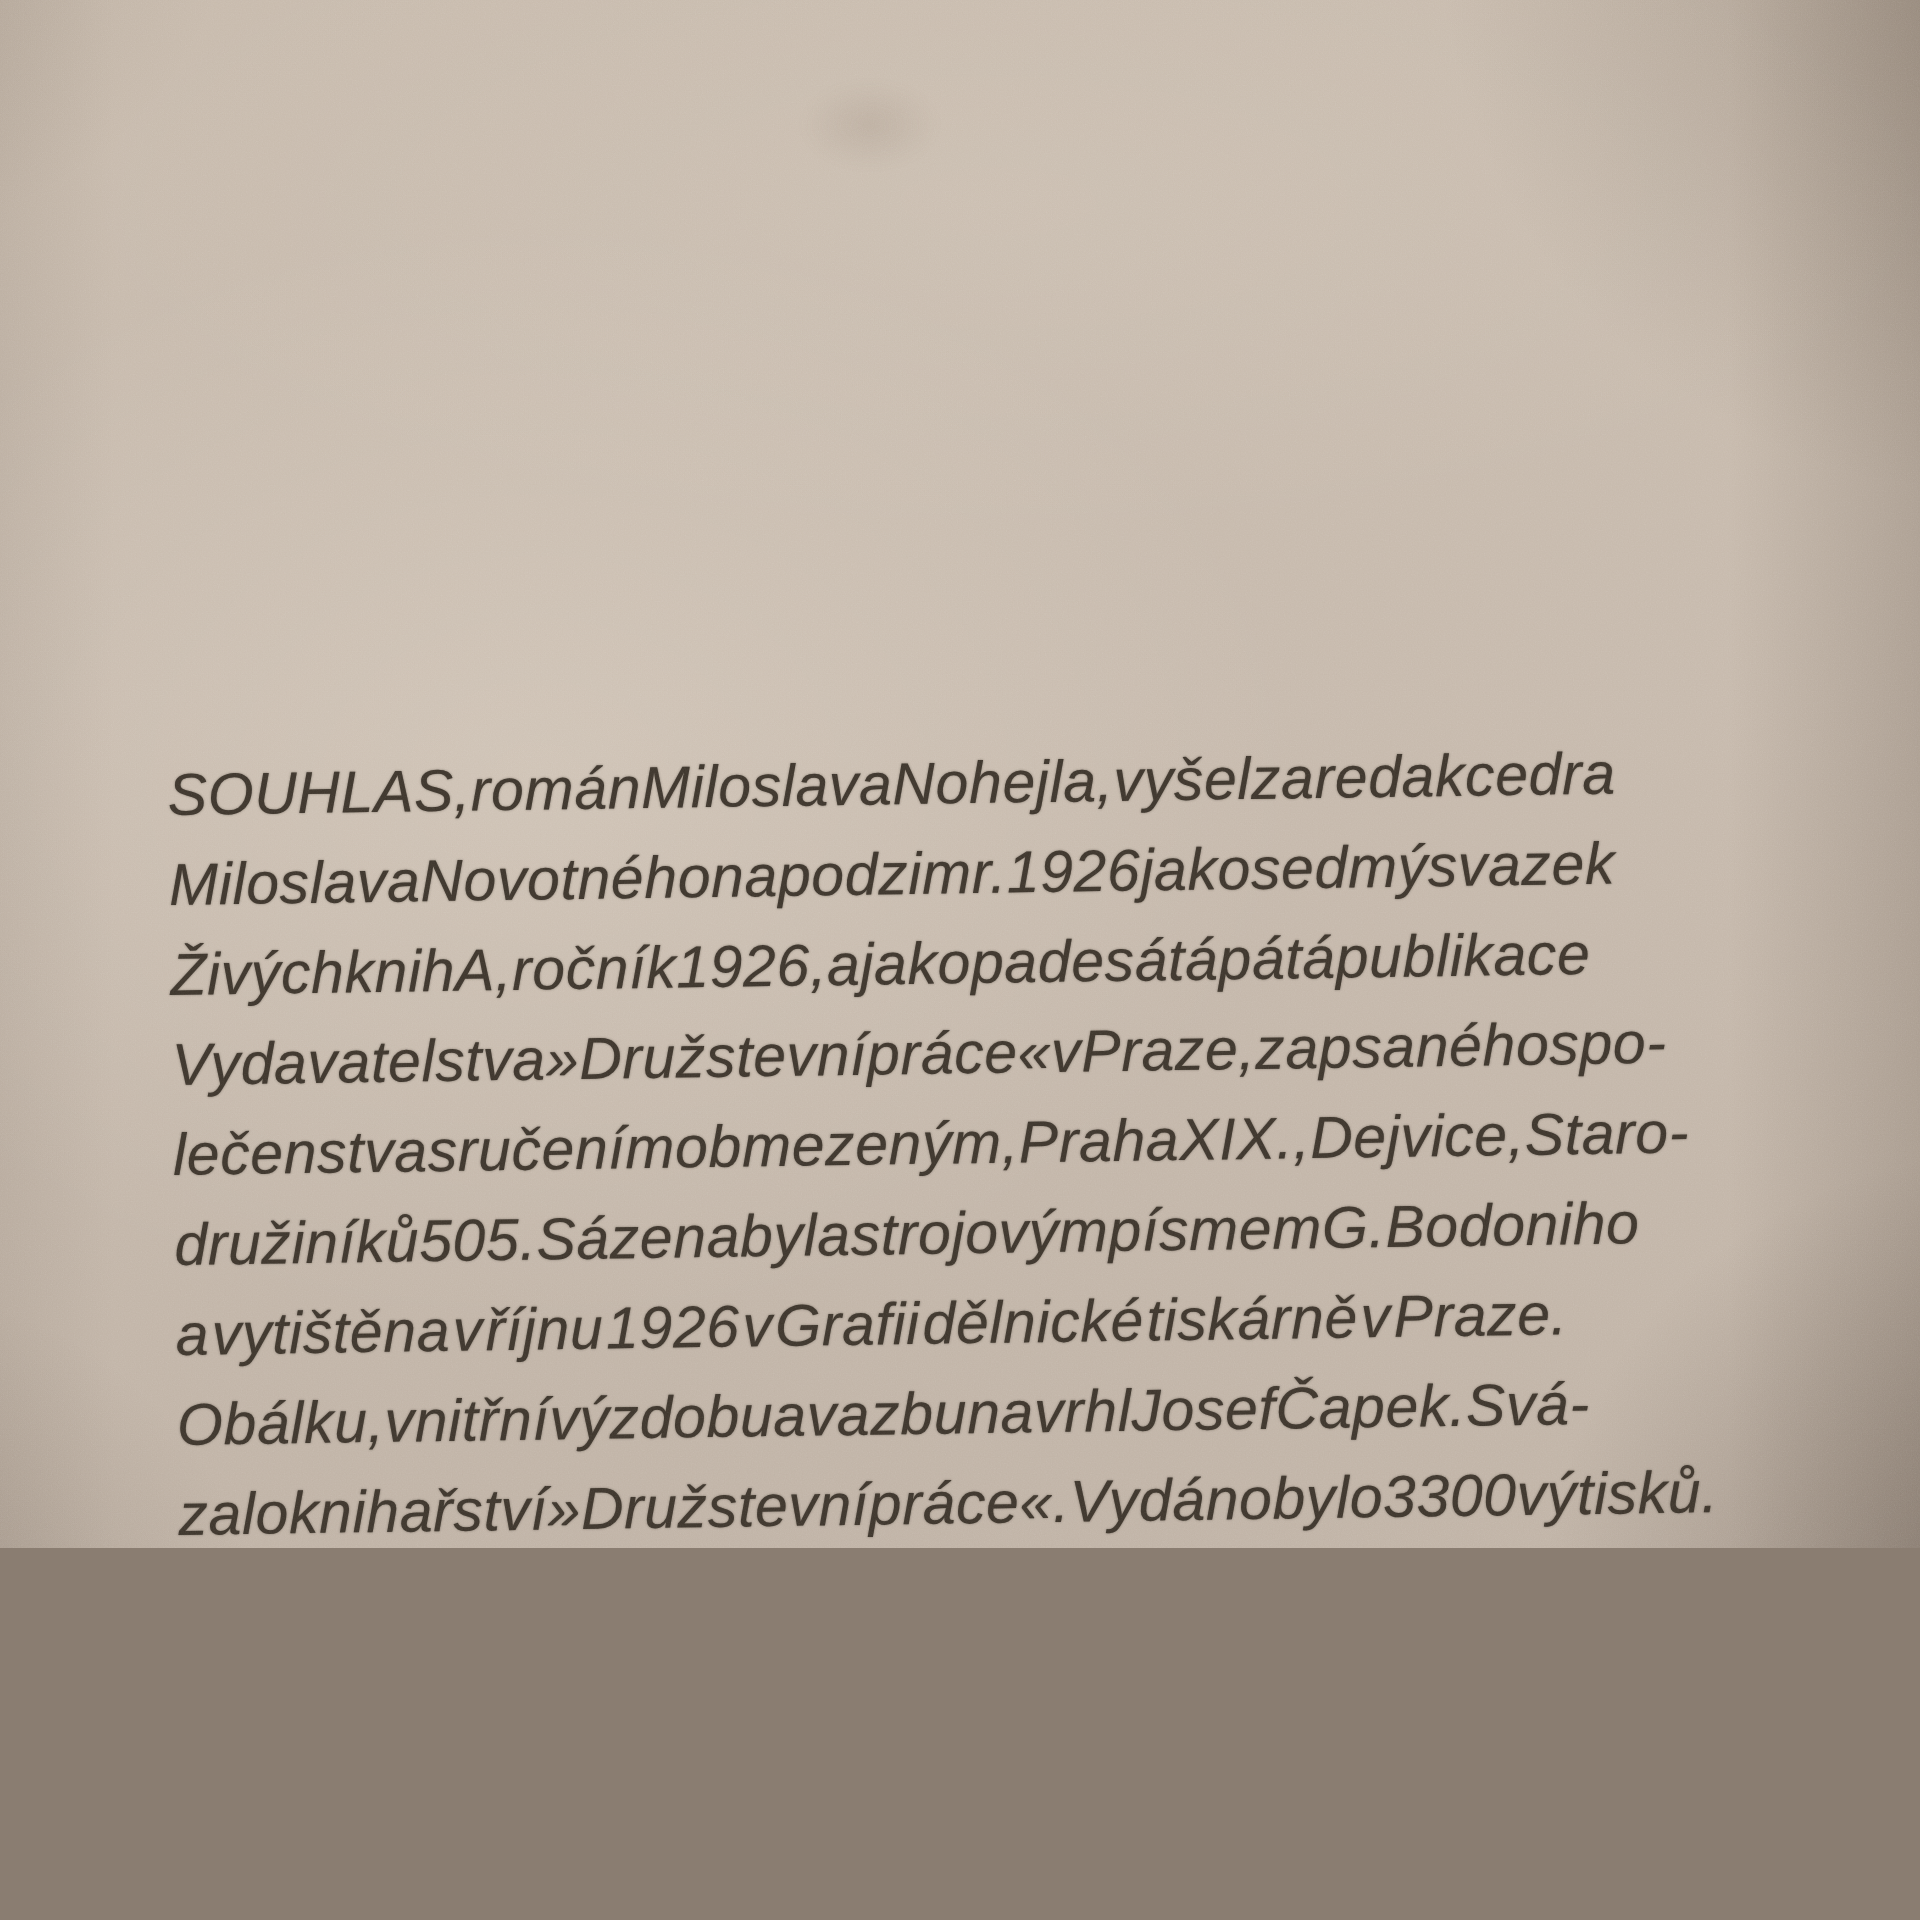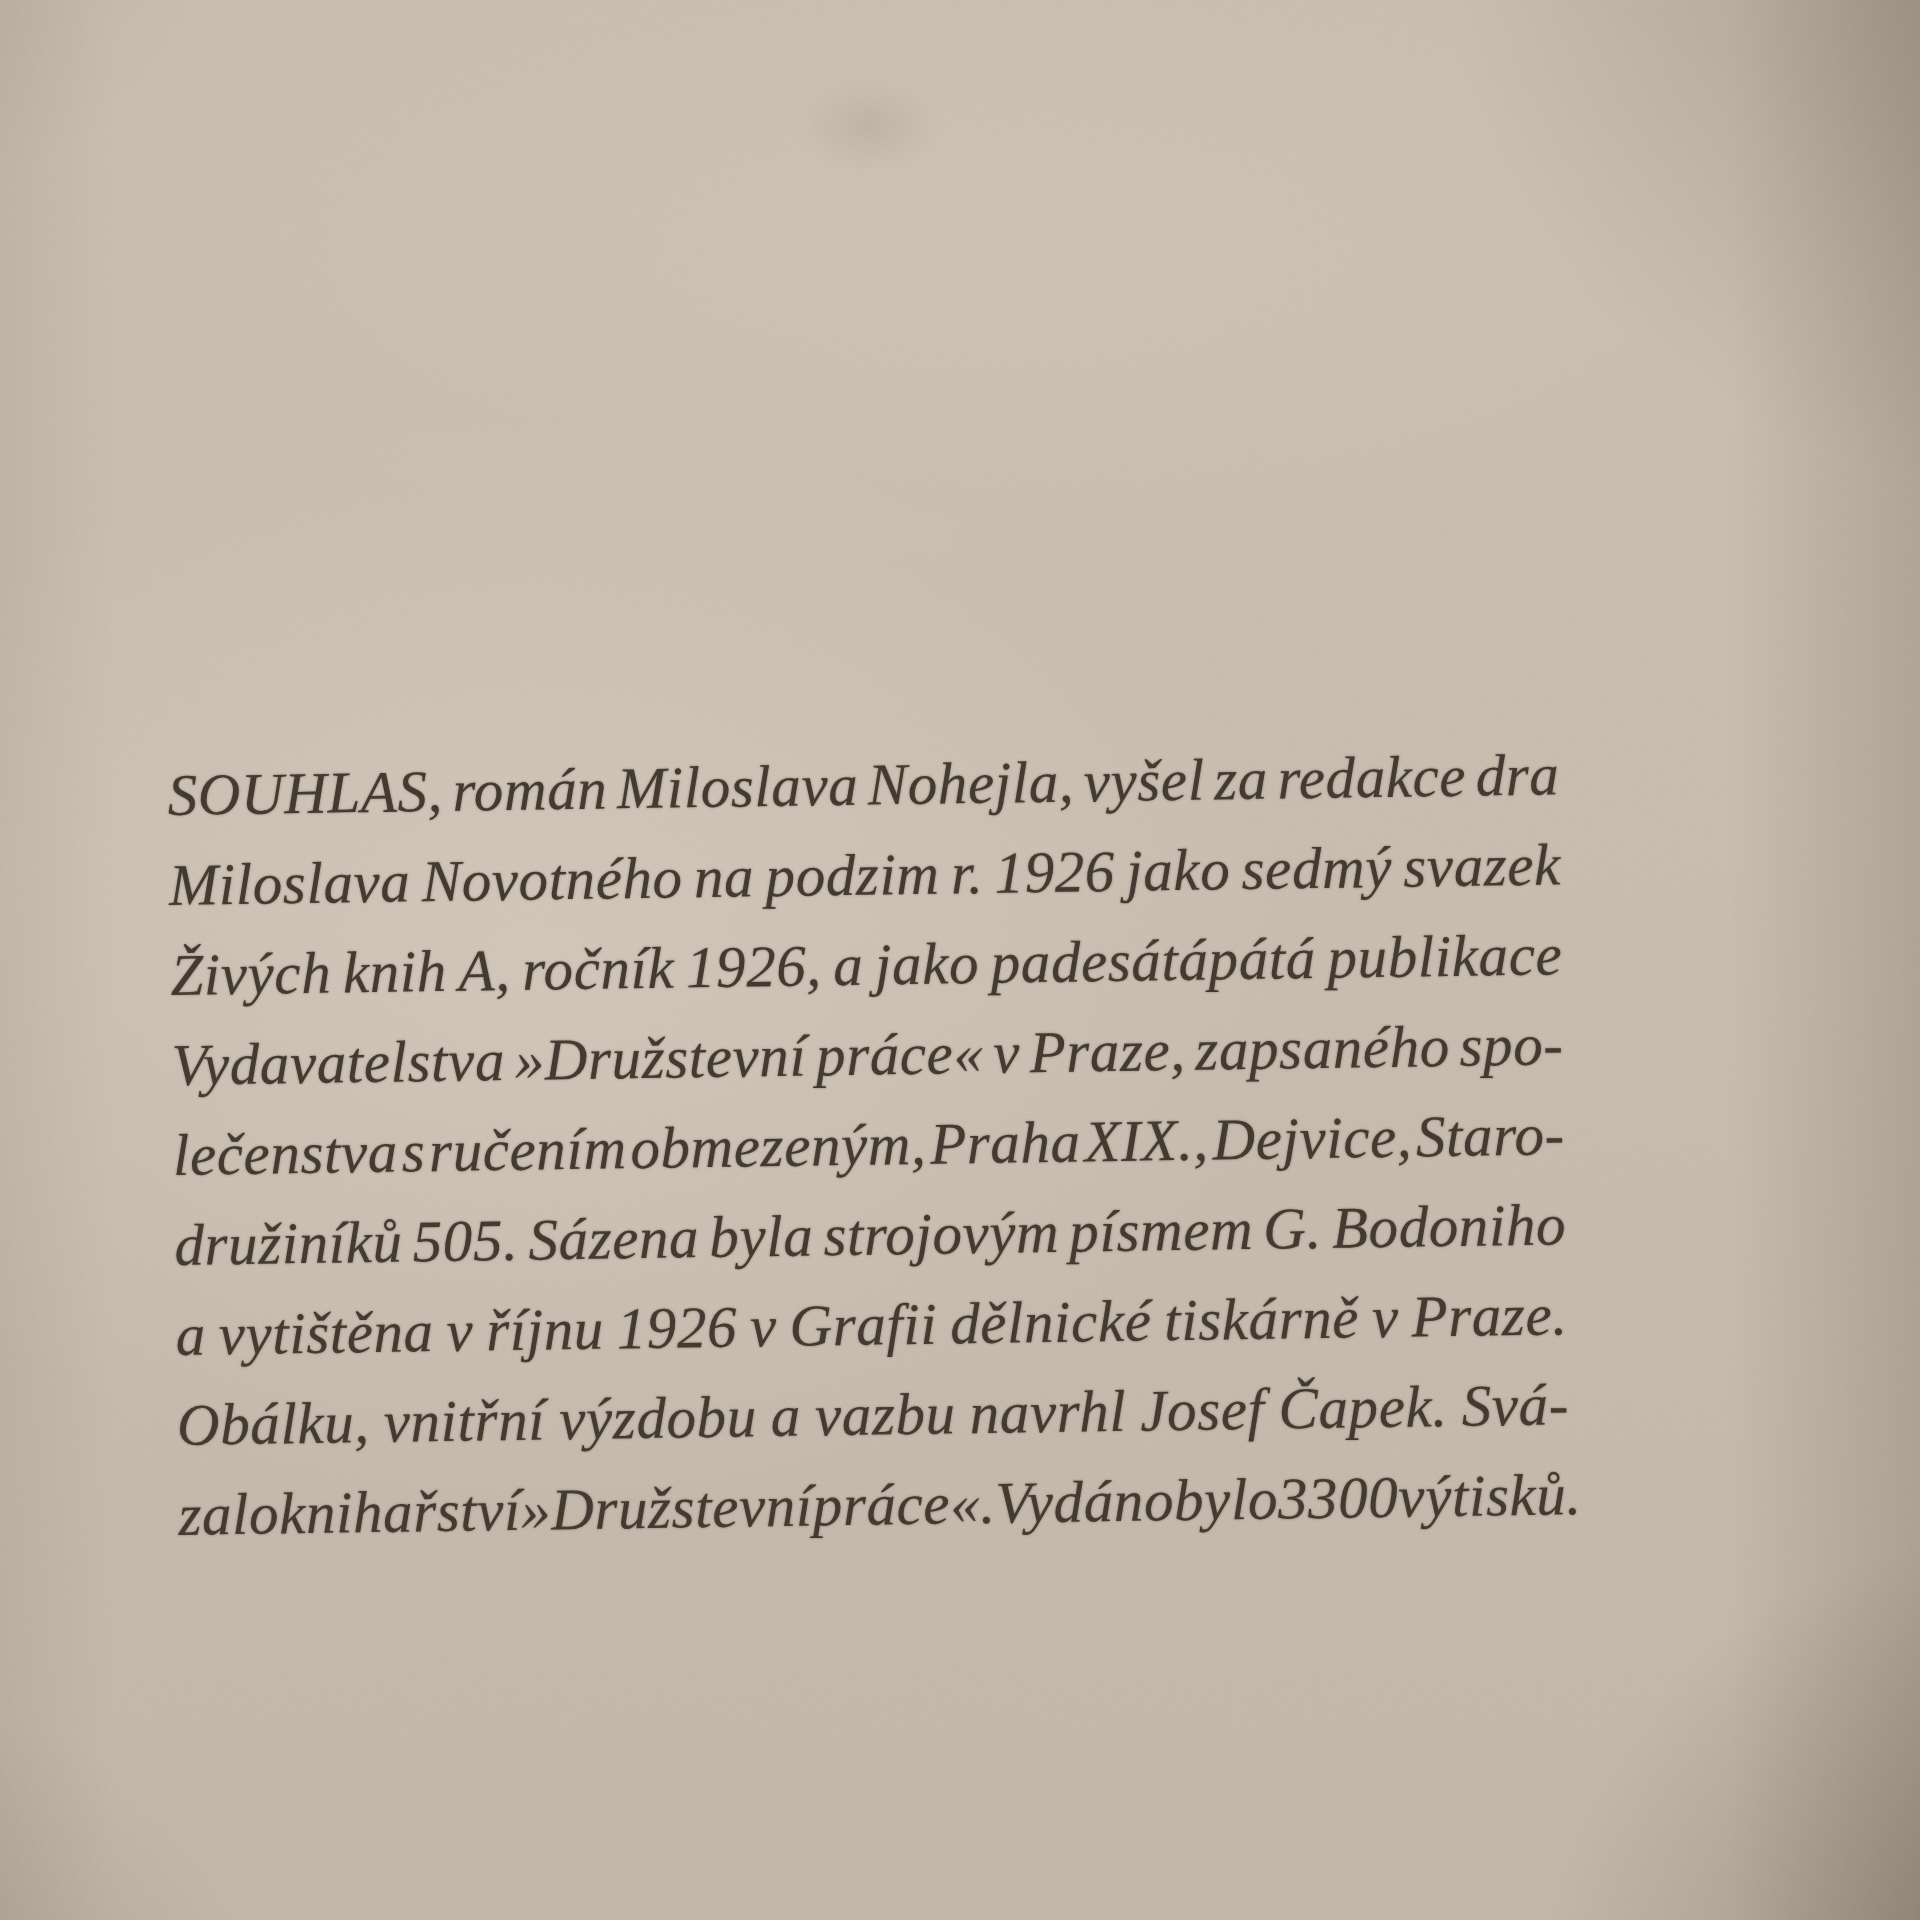--- a/index.html
+++ b/index.html
@@ -3,23 +3,23 @@
 <meta charset="utf-8">
 <style>
   html, body {
     margin: 0;
     padding: 0;
     background: #8a7d71;
   }
   .photo {
     position: relative;
     width: 1920px;
-    height: 1920px;
+    height: 1548px;
     overflow: hidden;
-    font-family: Liberation Serif, serif;
+    font-family: Liberation Sans, sans-serif;
     background-color: #c6b9ac;
     
     background-image:
       radial-gradient(ellipse 1100px 800px at 28% 50%, rgba(255,247,233,0.16), rgba(255,247,233,0) 70%),
       radial-gradient(circle 900px at 104% -4%, rgba(82,68,56,0.28), rgba(82,68,56,0) 62%),
       radial-gradient(circle 760px at 104% 104%, rgba(66,54,46,0.34), rgba(66,54,46,0) 60%),
       radial-gradient(circle 700px at -6% 108%, rgba(76,63,52,0.20), rgba(76,63,52,0) 55%),
       radial-gradient(circle 650px at -6% -8%, rgba(76,63,52,0.12), rgba(76,63,52,0) 55%),
       linear-gradient(270deg, rgba(72,59,48,0.20), rgba(72,59,48,0) 10%),
       linear-gradient(90deg, rgba(72,59,48,0.08), rgba(72,59,48,0) 6%),

